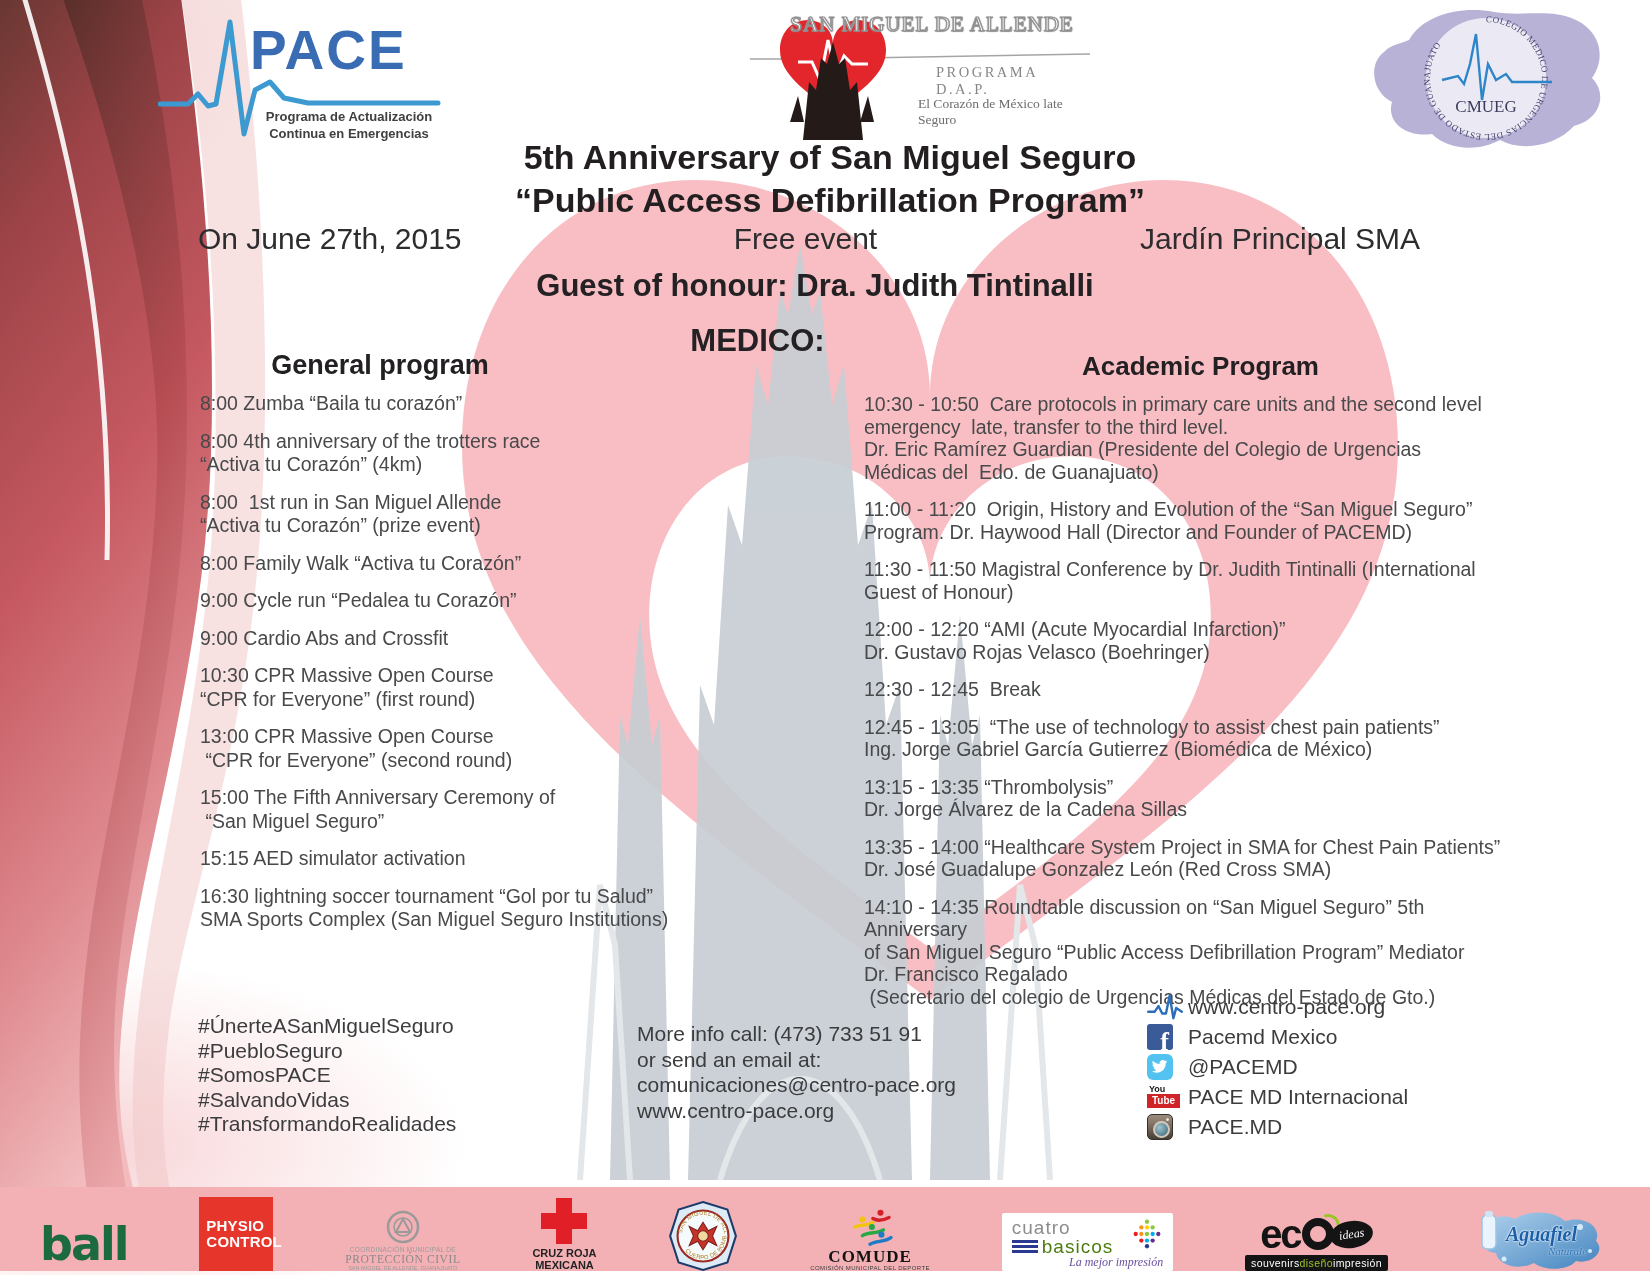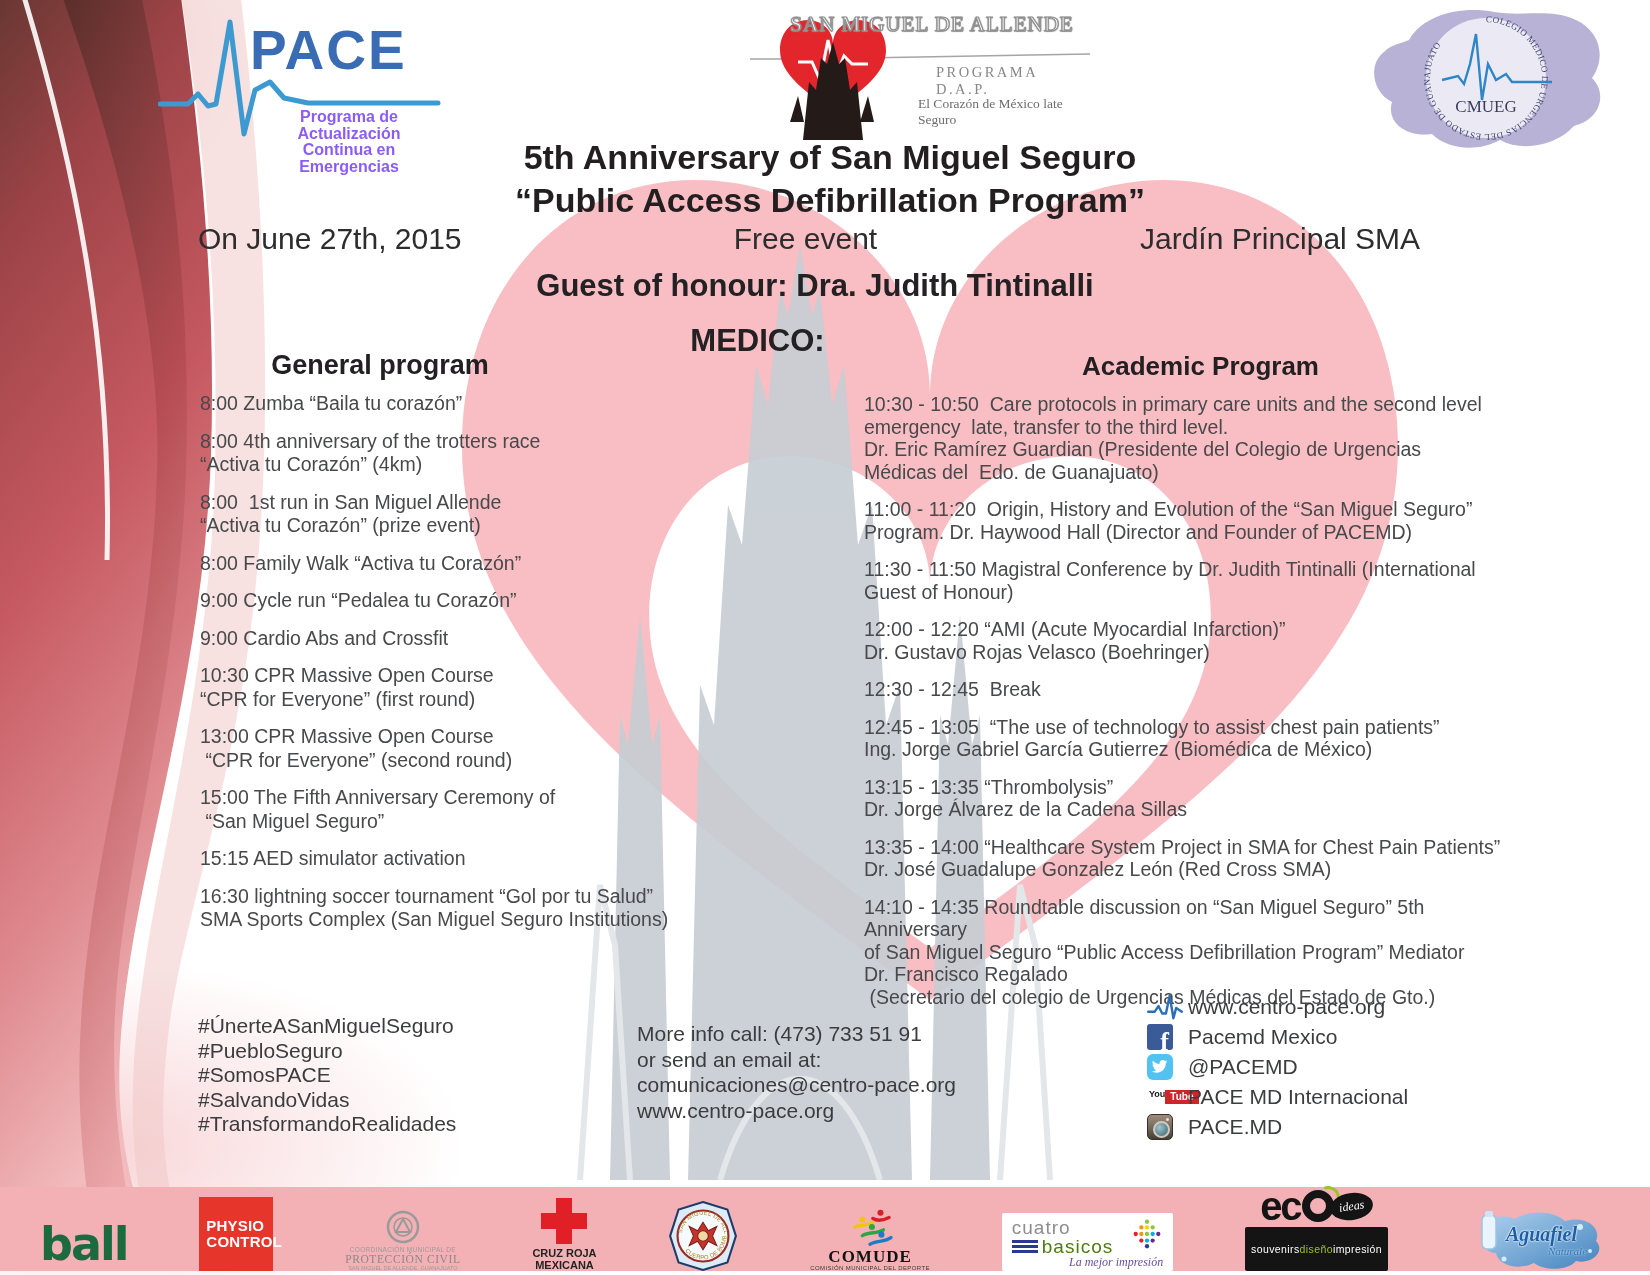--- a/index.html
+++ b/index.html
@@ -10,21 +10,21 @@
   svg{display:block}
   .deco{position:absolute;pointer-events:none}
 
   
   .wash-tl{left:-60px;top:-40px;width:320px;height:280px;background:radial-gradient(ellipse at 30% 30%,rgba(236,196,197,.45),rgba(236,196,197,0) 70%)}
   .wash-bl{left:-90px;top:960px;width:560px;height:340px;background:radial-gradient(ellipse at 35% 55%,rgba(243,180,184,.55),rgba(243,180,184,0) 70%)}
 
   
   .pace-logo{left:158px;top:6px;width:285px;height:142px;z-index:6}
   .pace-word{position:absolute;left:92px;top:12px;font-size:55px;font-weight:700;color:#3a6cb4;letter-spacing:2px}
-  .pace-tag{position:absolute;left:96px;top:103px;width:190px;font-size:16px;font-weight:700;color:#8b5cf6;line-height:16.5px;text-align:center}
+  .pace-tag{position:absolute;left:96px;top:103px;width:190px;font-size:13px;font-weight:700;color:#404040;line-height:16.5px;text-align:center}
 
   .dap-logo{left:750px;top:4px;width:344px;height:136px;z-index:6}
   .dap-title{position:absolute;left:26px;top:8px;width:312px;font-family:"Liberation Serif",serif;font-size:21px;letter-spacing:1px;color:#fdfdfd;-webkit-text-stroke:1px #8f8f8f;text-shadow:0 0 1px #999,1px 0 1px #999,-1px 0 1px #999,0 1px 1px #999;white-space:nowrap;text-align:center}
   .dap-program{position:absolute;left:186px;top:60px;font-family:"Liberation Serif",serif;font-size:14.5px;letter-spacing:2.5px;color:#878787}
   .dap-motto{position:absolute;left:168px;top:92px;font-family:"Liberation Serif",serif;font-size:13.5px;color:#6e6d6d}
 
   .cmueg-logo{left:1354px;top:0;width:266px;height:160px;z-index:6}
 
   
   .title{left:390px;top:136px;width:880px;text-align:center;font-size:34px;font-weight:700;color:#231f20;line-height:43px;z-index:4}
@@ -51,21 +51,21 @@
   #contact-lines div{line-height:25.5px}
 
   
   #social{left:1147px;top:993px;z-index:4}
   .soc-row{display:flex;align-items:center;margin-bottom:3px;height:27px}
   .soc-ic{width:36px;display:flex;align-items:center}
   .soc-label{font-size:21px;color:#3b3c3e;margin-left:5px;white-space:nowrap}
   .fb{width:26px;height:26px;background:#3a5a98;border-radius:3px;position:relative;overflow:hidden}
   .fb span{position:absolute;right:4px;bottom:-7px;color:#fff;font-family:"Liberation Serif",serif;font-weight:700;font-size:26px}
   .tw{width:26px;height:26px;background:#52c3f1;border-radius:6px;display:flex;align-items:center;justify-content:center}
-  .yt{display:flex;flex-direction:row;align-items:flex-start;width:34px}
+  .yt{display:flex;flex-direction:column;align-items:flex-start;width:34px}
   .yt-you{font-size:9px;font-weight:700;color:#161616;line-height:9px;margin-left:2px}
   .yt-box{background:#cf2529;color:#fff;font-size:10px;font-weight:700;border-radius:0;padding:1px 5px;line-height:12px}
   .ig{width:26px;height:26px;border-radius:5px;background:linear-gradient(180deg,#9c8a7a 0%,#8a796a 30%,#473e35 100%);position:relative;border:1px solid #32302c}
   .ig::before{content:"";position:absolute;left:5px;top:6px;width:13px;height:13px;border-radius:50%;border:2px solid #cfcabe;background:radial-gradient(circle at 35% 35%,#9fc4cf,#37606e)}
   .ig::after{content:"";position:absolute;right:3px;top:3px;width:3px;height:3px;border-radius:50%;background:#e8e3d7}
 
   
   .footer{position:absolute;left:0;top:1187px;width:1650px;height:84px;background:#f4b1b5;display:flex;align-items:flex-end;justify-content:space-between;padding:0 40px;z-index:7}
   .sponsor{display:flex;flex-direction:column;align-items:center;justify-content:center}
   .ball-text{font-size:46px;font-weight:700;color:#1c6b40;letter-spacing:-2px;font-family:"DejaVu Sans",sans-serif}
@@ -90,21 +90,21 @@
   .cb-bars{display:flex;flex-direction:column;gap:2px}
   .cb-bars i{display:block;width:26px;height:3px;background:#2b3990}
   .cb-w2{font-size:19px;color:#4d7c0f;letter-spacing:1px;line-height:19px}
   .cb-script{font-size:12px;font-style:italic;font-family:"Liberation Serif",serif;color:#6a4e9e;text-align:right;line-height:12px}
   .eco{display:flex;flex-direction:column;align-items:center}
   .eco-top{display:flex;align-items:center}
   .eco-ec{font-size:40px;font-weight:700;color:#141414;letter-spacing:-2px;line-height:38px}
   .eco-o{width:32px;height:32px;border:8px solid #141414;border-radius:50%;margin-left:1px;position:relative}
   .eco-o::after{content:"";position:absolute;right:-14px;top:-12px;width:18px;height:18px;border:3px solid #9dc32b;border-radius:50%;border-left-color:transparent;border-bottom-color:transparent;transform:rotate(25deg)}
   .eco-ideas{background:#141414;color:#fff;font-family:"Liberation Serif",serif;font-style:italic;font-size:12px;padding:6px 9px;border-radius:50%;margin-left:-4px;transform:rotate(-8deg);z-index:1}
-  .eco-bar{margin-top:2px;background:#141414;padding:16px 6px;border-radius:2px;font-size:10.5px;letter-spacing:.4px;white-space:nowrap}
+  .eco-bar{margin-top:2px;background:#141414;padding:2px 6px;border-radius:2px;font-size:10.5px;letter-spacing:.4px;white-space:nowrap}
   .eco-bar .w{color:#fff}.eco-bar .g{color:#9dc32b}
   .agua{position:relative;width:150px;height:64px}
   .agua-name{position:absolute;left:46px;top:16px;font-family:"Liberation Serif",serif;font-style:italic;font-weight:700;font-size:20px;color:#1b5fa8;text-shadow:0 0 2px #fff,0 0 2px #fff}
   .agua-sub{position:absolute;left:88px;top:38px;font-family:"Liberation Serif",serif;font-style:italic;font-size:11px;color:#2a74b8;text-shadow:0 0 2px #fff}
 </style>
 </head>
 <body>
 
 <div class="poster">
 

